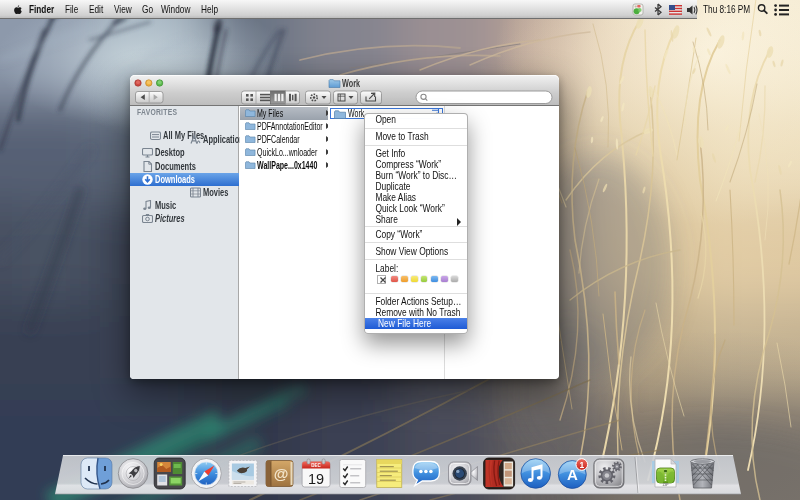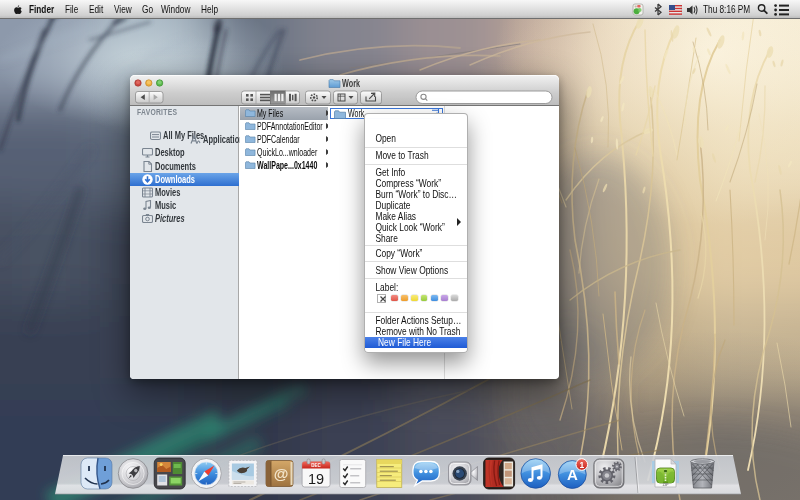--- a/index.html
+++ b/index.html
@@ -2,21 +2,21 @@
 <html><head>
 <meta charset="utf-8">
 <style>
 * { margin:0; padding:0; box-sizing:border-box; }
 html,body { width:800px; height:500px; overflow:hidden; }
 #screen { position:relative; width:800px; height:500px; overflow:hidden;
   font-family:"Liberation Sans", sans-serif; background:#6b7388; }
 #bg { position:absolute; left:0; top:0; }
 
 
-#menubar { position:absolute; left:0; top:0; width:800px; height:19px;
+#menubar { position:absolute; left:0; top:0; width:697px; height:19px;
   background:linear-gradient(#f7f7f7, #d0d0d0 85%, #bcbcbc);
   border-bottom:1px solid #6e6e6e; z-index:50; }
 #menubar .mi { position:absolute; top:0; height:18px; line-height:18px;
   font-size:11px; color:#111; transform:scaleX(0.75); transform-origin:0 50%;
   white-space:nowrap; }
 #menubar svg { position:absolute; }
 
 
 #win { position:absolute; left:130px; top:75px; width:429px; height:304px;
   border-radius:5px; z-index:10;
@@ -44,21 +44,21 @@
 .crow .fld { position:absolute; left:5px; top:2px; }
 .crow .tx { position:absolute; left:16.5px; top:0; transform:scaleX(0.67); transform-origin:0 50%; white-space:nowrap; }
 .crow .ar { position:absolute; right:3px; top:3px; width:0; height:0;
   border-left:4px solid #3c3c3c; border-top:3.5px solid transparent;
   border-bottom:3.5px solid transparent; }
 
 
 #ctx { position:absolute; left:364px; top:113px; width:104px; z-index:40;
   background:rgba(255,255,255,0.98); border:1px solid rgba(110,110,110,0.55);
   border-radius:4px; box-shadow:0 10px 22px rgba(0,0,0,0.42);
-  padding:19px 0 4px 0; font-size:10.5px; color:#111; }
+  padding:0 0 4px 0; font-size:10.5px; color:#111; }
 #ctx .it { height:11px; line-height:11px; padding-left:13px; white-space:nowrap; position:relative; transform:scaleX(0.8); transform-origin:0 50%; }
 #ctx .sep { height:1px; background:#dedede; margin:2.5px 0; }
 #ctx .hl { background:linear-gradient(#4a80e8, #1f5bd5); transform:none; }
 #ctx .hl .in { display:inline-block; transform:scaleX(0.8); transform-origin:0 50%; }
 #ctx .sw { position:absolute; top:2px; width:6.5px; height:6.5px; border-radius:1.5px;
   box-shadow:0 0 0 0.5px rgba(0,0,0,0.15); }
 
 
 #dock { position:absolute; left:0; top:448px; z-index:30; }
 </style>
@@ -498,21 +498,21 @@
             </svg>
           <span class="tx">Documents</span>
         </div>
         <div class="sbrow dl" style="top:66.6px;height:13.5px;line-height:13.5px;background:linear-gradient(#6aa4e8,#2e6fd0);color:#fff;">
           <svg class="ic" width="11" height="11" viewBox="0 0 11 11" style="top:1.2px;">
               <circle cx="5.5" cy="5.5" r="5.2" fill="#fff"></circle>
               <path d="M5.5,2.2 L5.5,7 M3.2,5.2 L5.5,7.8 L7.8,5.2" stroke="#2e6fd0" stroke-width="1.6" fill="none"></path>
             </svg>
           <span class="tx">Downloads</span>
         </div>
-        <div class="sbrow" style="top:80px;">
+        <div class="sbrow" style="top:80px;margin-left:48px;">
           <svg class="ic" width="11" height="11" viewBox="0 0 11 11">
               <rect x="0.5" y="1" width="10" height="9" rx="1" fill="none" stroke="#7b8591" stroke-width="1.1"></rect>
               <line x1="3" y1="1" x2="3" y2="10" stroke="#7b8591" stroke-width="0.9"></line>
               <line x1="8" y1="1" x2="8" y2="10" stroke="#7b8591" stroke-width="0.9"></line>
               <line x1="0.5" y1="3.8" x2="10.5" y2="3.8" stroke="#7b8591" stroke-width="0.7"></line>
               <line x1="0.5" y1="7" x2="10.5" y2="7" stroke="#7b8591" stroke-width="0.7"></line>
             </svg>
           <span class="tx">Movies</span>
         </div>
         <div class="sbrow" style="top:93.2px;">

